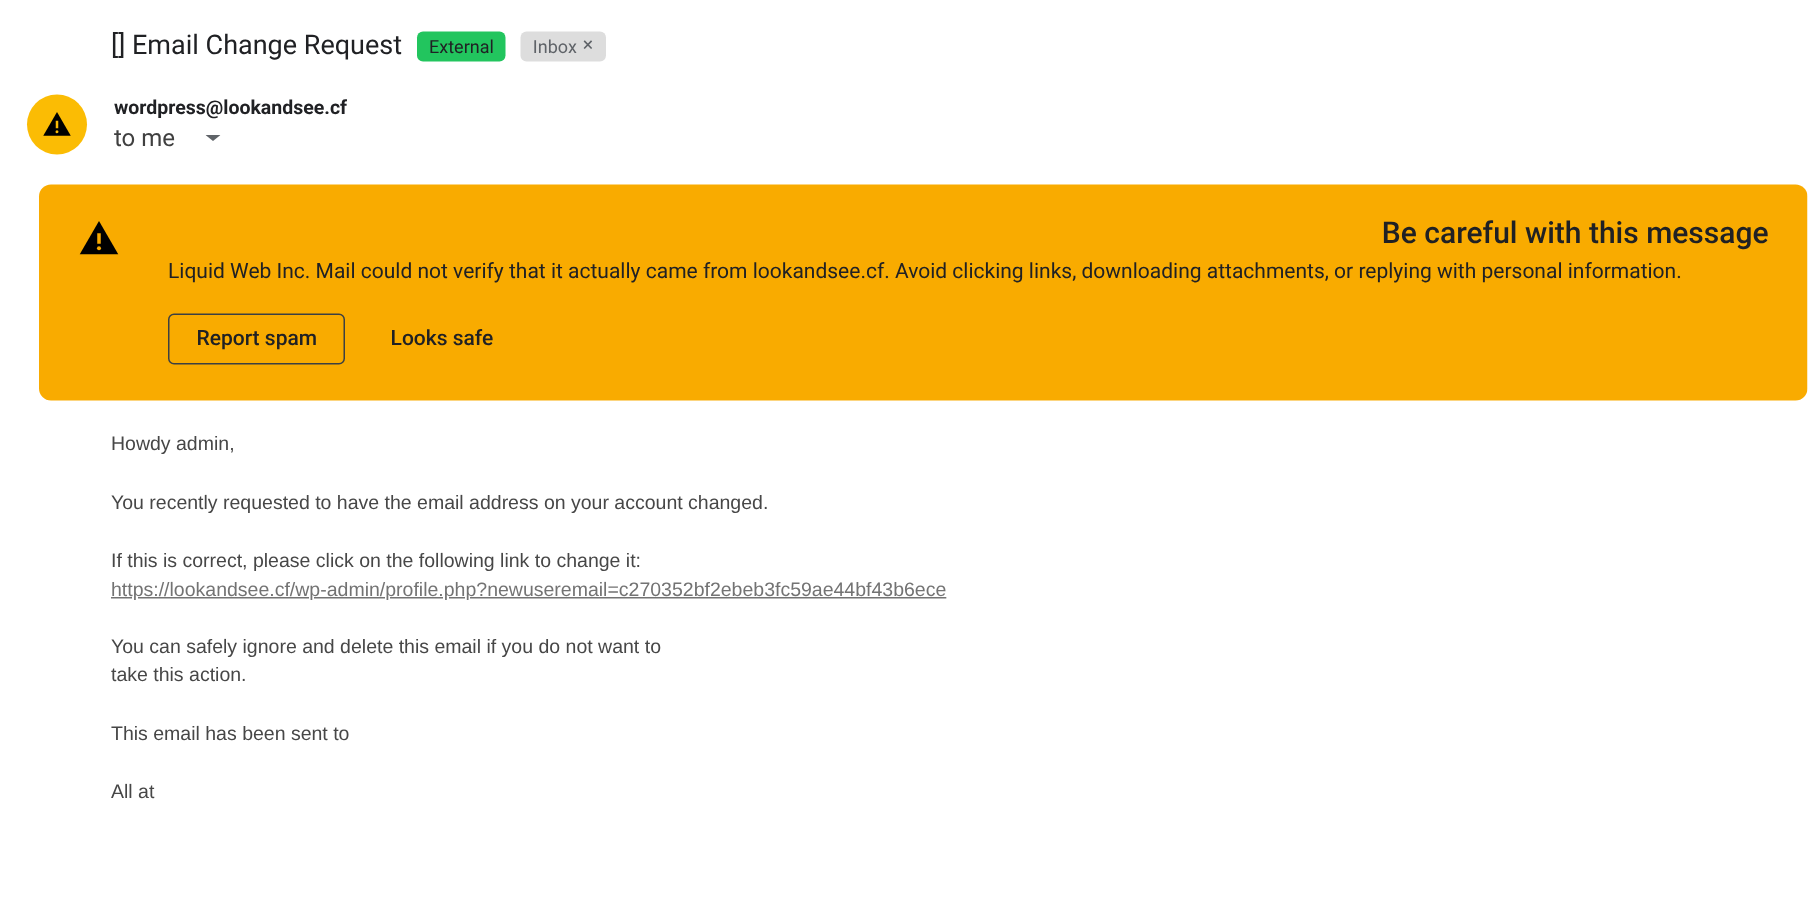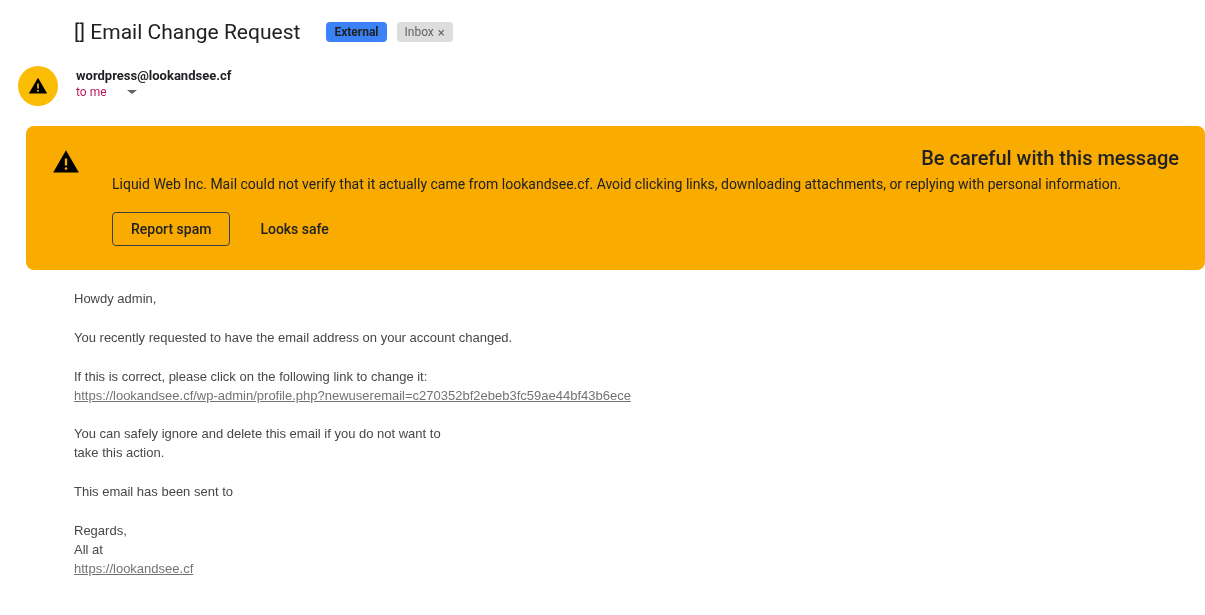--- a/index.html
+++ b/index.html
@@ -15,37 +15,36 @@
     max-width: 1205px;
   }
   .subject-row {
     padding-left: 74px;
     display: flex;
     align-items: center;
     gap: 10px;
     margin-bottom: 22px;
   }
   .subject {
-    font-size: 21px;
+    font-size: 18px;
     font-weight: 400;
     color: #202124;
   }
   .pill {
     display: inline-flex;
     align-items: center;
     padding: 1px 8px;
     border-radius: 4px;
     font-size: 12px;
     height: 20px;
   }
   .pill-external {
-    background: #3b82f6;
-    color: #202124;
-    font-weight: 700;
-    margin-left: 16px;
+    background: #22c55e;
+    color: #202124;
+    font-weight: 400;
   }
   .pill-inbox {
     background: #ddd;
     color: #5f6368;
     gap: 4px;
   }
   .pill-inbox .x {
     font-size: 13px;
     cursor: pointer;
     color: #5f6368;
@@ -66,22 +65,22 @@
     align-items: center;
     justify-content: center;
   }
   .sender-info { padding-top: 2px; }
   .sender-email {
     font-weight: 700;
     font-size: 13px;
     color: #202124;
   }
   .sender-to {
-    font-size: 12px;
-    color: #be185d;
+    font-size: 16px;
+    color: #404040;
     display: flex;
     align-items: center;
     gap: 20px;
     margin-top: 2px;
   }
   .sender-to svg { fill: #5f6368; }
   .banner {
     margin: 0 0 20px 26px;
     background: #f9ab00;
     border-radius: 8px;
@@ -201,18 +200,16 @@
     <p>You recently requested to have the email address on your account changed.</p>
     <p>
       <span>If this is correct, please click on the following link to change it:</span><br>
       <a href="#">https://lookandsee.cf/wp-admin/profile.php?newuseremail=c270352bf2ebeb3fc59ae44bf43b6ece</a>
     </p>
     <p>
       <span>You can safely ignore and delete this email if you do not want to</span><br>
       <span>take this action.</span>
     </p>
     <p>This email has been sent to</p>
-    <p class="tight">Regards,</p>
     <p class="tight">All at</p>
-    <p><a href="#">https://lookandsee.cf</a></p>
   </div>
 
 </div>
 
 </body></html>

